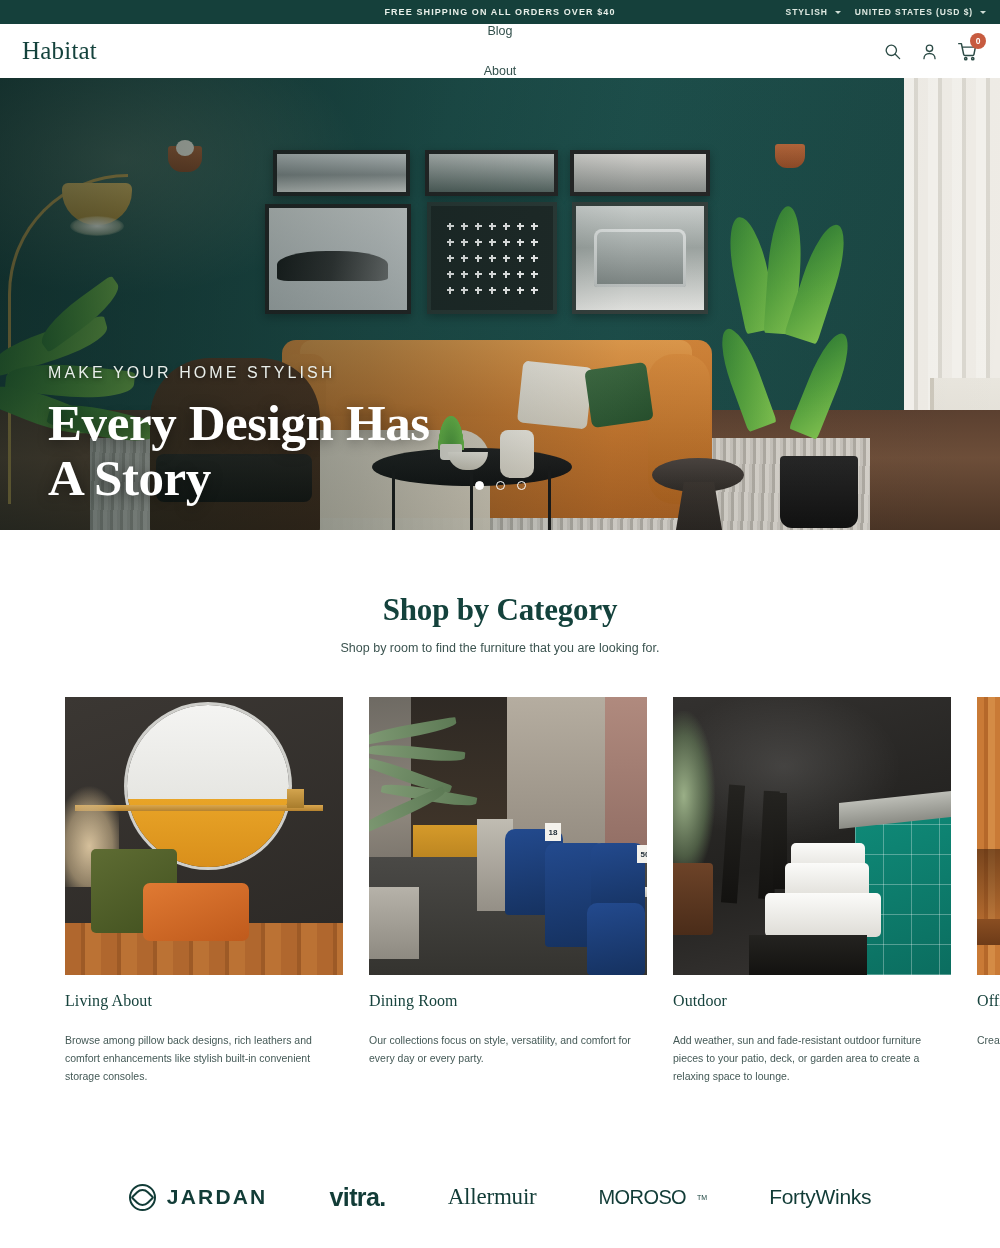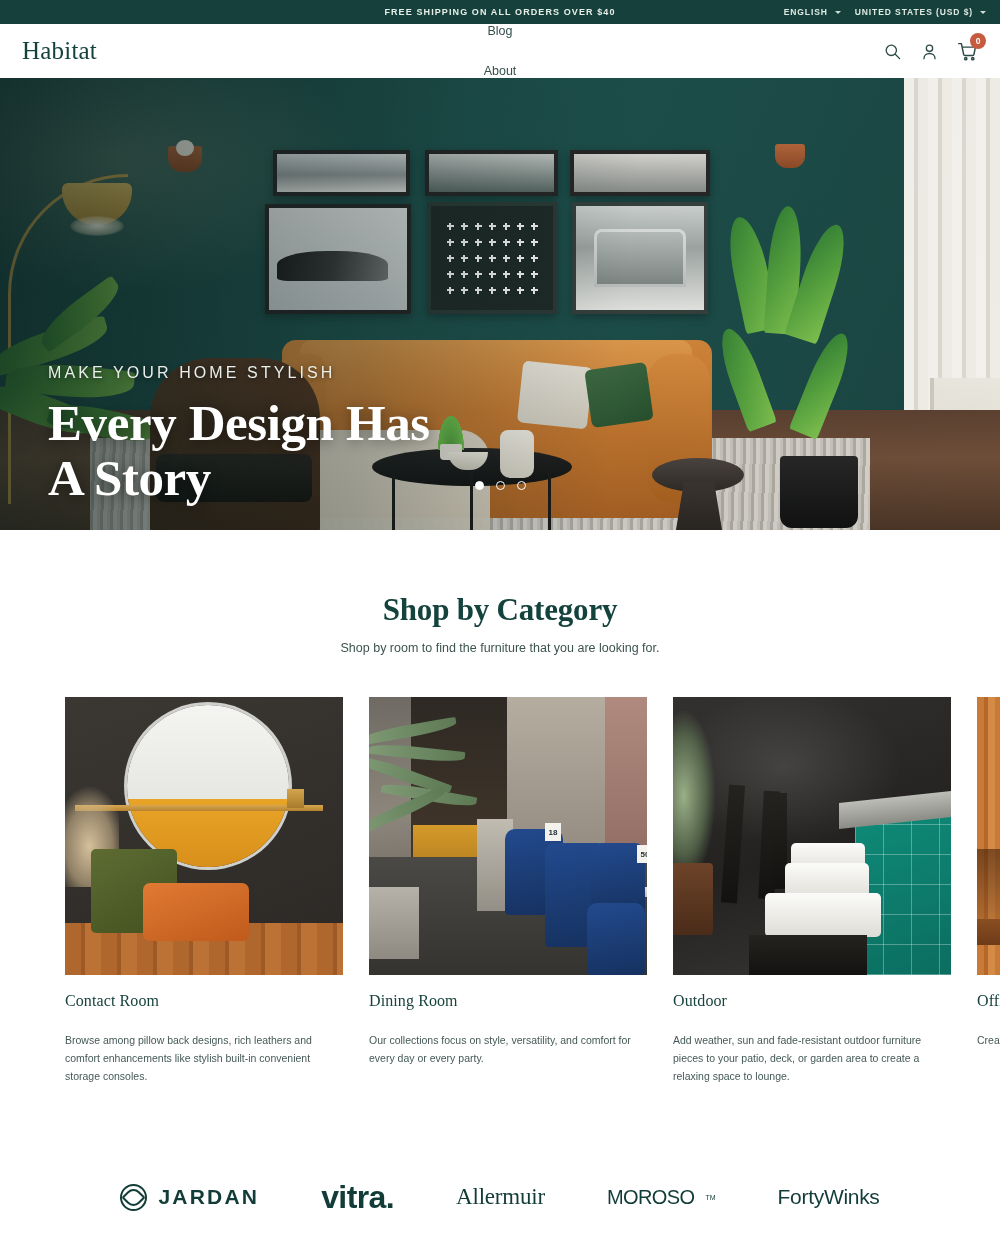--- a/index.html
+++ b/index.html
@@ -559,21 +559,21 @@
     border: 2px solid #123c37;
     display: flex; align-items: center; justify-content: center;
   }
   .knot::after {
     content: ""; width: 13px; height: 13px;
     border: 2px solid #123c37;
     border-radius: 50% 10% 50% 10%;
     transform: rotate(45deg);
   }
   .brand-vitra {
-    font-size: 32px; font-weight: 700; letter-spacing: -0.6px;
+    font-size: 25px; font-weight: 700; letter-spacing: -0.6px;
     font-family: "Liberation Sans", sans-serif;
   }
   .brand-allermuir {
     font-size: 23px; font-family: "Liberation Serif", serif; letter-spacing: -0.2px; text-align: center;
   }
   .brand-moroso {
     font-size: 20px; letter-spacing: -0.6px;
     font-family: "Liberation Sans", sans-serif;
     position: relative;
   }
@@ -584,21 +584,21 @@
 </style>
 </head>
 <body>
 
 <div class="page">
 
   <div class="announce">
     <div class="announce-msg">FREE SHIPPING ON ALL ORDERS OVER $40</div>
     <div class="announce-right">
       <div class="sel">
-        <span>ENGLISH</span>
+        <span>STYLISH</span>
         <span class="caret"></span>
       </div>
       <div class="sel">
         <span>UNITED STATES (USD $)</span>
         <span class="caret"></span>
       </div>
     </div>
   </div>
 
   <div class="header">
@@ -778,21 +778,21 @@
         <div class="cat-img">
           <div class="lr-wall"></div>
           <div class="lr-mirror"></div>
           <div class="lr-shelf"></div>
           <div class="lr-cup"></div>
           <div class="lr-pampas"></div>
           <div class="lr-bench"></div>
           <div class="lr-pillow-g"></div>
           <div class="lr-pillow-o"></div>
         </div>
-        <div class="cat-name">Contact Room</div>
+        <div class="cat-name">Living About</div>
         <div class="cat-desc">Browse among pillow back designs, rich leathers and comfort enhancements like stylish built-in convenient storage consoles.</div>
       </div>
 
       <div class="cat-card">
         <div class="cat-img">
           <div class="dn-bg"></div>
           <div class="dn-door"></div>
           <div class="dn-gold"></div>
           <div class="dn-concrete"></div>
           <div class="dn-pink"></div>

